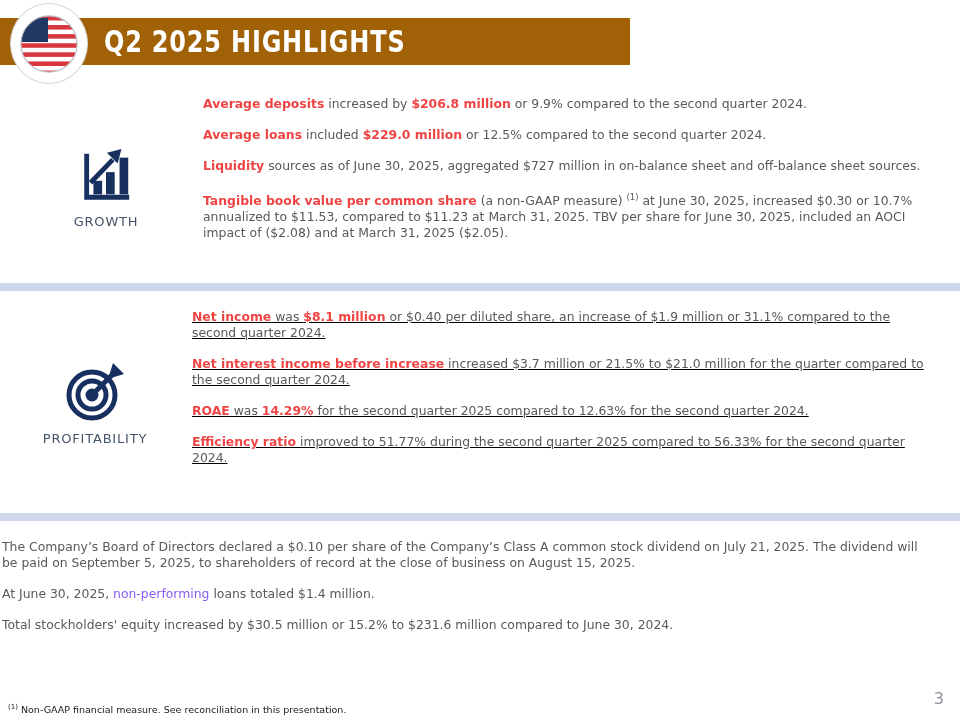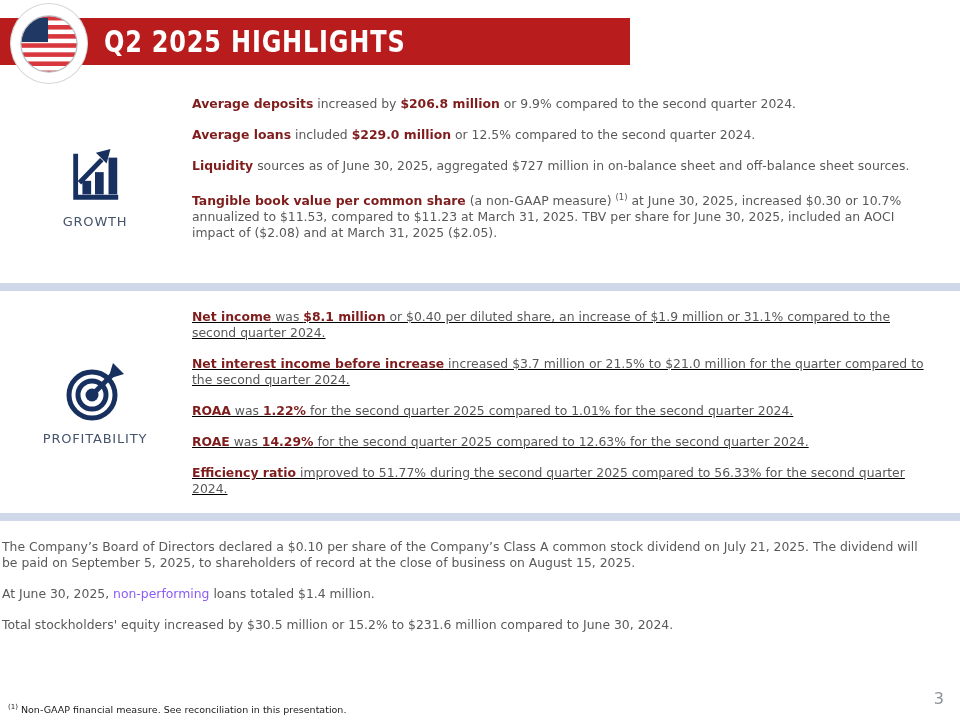--- a/index.html
+++ b/index.html
@@ -2,21 +2,21 @@
 <html><head>
 <meta charset="utf-8">
 <style>
   html,body{margin:0;padding:0;background:#ffffff;}
   .slide{
     position:relative;width:960px;height:720px;overflow:hidden;background:#ffffff;
     font-family:"DejaVu Sans","Liberation Sans",sans-serif;
   }
   
   .header-bar{
-    position:absolute;left:0;top:18px;width:630px;height:47px;background:#b91c1c;
+    position:absolute;left:0;top:18px;width:630px;height:47px;background:#a16207;
   }
   .header-title{
     position:absolute;left:104px;top:0;height:47px;display:flex;align-items:center;
     color:#ffffff;font-size:30px;font-weight:bold;letter-spacing:1px;
     transform:scaleX(0.8);transform-origin:left center;white-space:nowrap;
   }
   .logo-wrap{
     position:absolute;left:10px;top:3px;width:76px;height:79px;border-radius:50%;
     background:#ffffff;border:1px solid #d8d8d8;display:flex;align-items:center;justify-content:center;
   }
@@ -25,21 +25,21 @@
   .icon-col{
     width:190px;flex:none;display:flex;flex-direction:column;align-items:center;justify-content:center;
   }
   .sec-label{
     margin-top:9px;color:#44546a;font-size:13px;letter-spacing:0.8px;text-align:center;
     white-space:pre-line;line-height:16px;
   }
   .text-col{flex:1;padding:16px 36px 0 2px;}
   .p{margin:0 0 15px 0;font-size:12.4px;line-height:16px;color:#595959;}
   .seg{color:#595959;}
-  .seg.bn{color:#7f1d1d;font-weight:bold;}
+  .seg.bn{color:#ef4444;font-weight:bold;}
   .seg.nv{color:#8b5cf6;}
   .seg.sup{font-size:8.5px;vertical-align:super;}
   .divider{position:absolute;left:0;right:0;height:8px;background:#cfd8e9;}
   
   .footnote{
     position:absolute;left:8px;bottom:5px;font-size:9.5px;color:#1a1a1a;
   }
   .footnote .fsup{font-size:7px;vertical-align:super;}
   .page-number{
     position:absolute;right:16px;bottom:12px;font-size:16px;color:#8b9099;
@@ -70,21 +70,21 @@
         <rect x="0" y="40.6" width="64" height="4.7" fill="#d8373e"></rect>
         <rect x="0" y="50" width="64" height="4.7" fill="#d8373e"></rect>
         <rect x="0" y="59.4" width="64" height="4.7" fill="#d8373e"></rect>
         <rect x="2" y="5" width="29" height="25" fill="#1f3864"></rect>
       </g>
       <circle cx="32" cy="32" r="29" fill="none" stroke="#b9bcc2" stroke-width="1.2"></circle>
     </svg>
   </div>
 
   <div class="section" style="top:80px;height:203px;">
-    <div class="icon-col" style="padding-top:14px;">
+    <div class="icon-col" style="padding-top:14px;padding-left:11px;">
       <svg width="58" height="58" viewBox="0 0 60 60">
         <path d="M10 7 V52 H54" fill="none" stroke="#17305f" stroke-width="5"></path>
         <rect x="17" y="35" width="9" height="14" fill="#17305f"></rect>
         <rect x="30" y="26" width="9" height="23" fill="#17305f"></rect>
         <rect x="44" y="11" width="9" height="38" fill="#17305f"></rect>
         <line x1="14" y1="37" x2="37" y2="13" stroke="#17305f" stroke-width="5"></line>
         <polygon points="31,6 46,2 42,17" fill="#17305f"></polygon>
       </svg>
       <div class="sec-label">GROWTH</div>
     </div>
@@ -105,21 +105,20 @@
         <circle cx="27" cy="33" r="14" fill="none" stroke="#17305f" stroke-width="5"></circle>
         <circle cx="27" cy="33" r="6.5" fill="#17305f"></circle>
         <line x1="28" y1="32" x2="50" y2="10" stroke="#17305f" stroke-width="5"></line>
         <polygon points="44,14 48,1 59,12 46,16" fill="#17305f"></polygon>
       </svg>
       <div class="sec-label">PROFITABILITY</div>
     </div>
     <div class="text-col" style="padding-top:13px;text-decoration:underline;">
         <p class="p"><span class="seg bn">Net income</span><span class="seg "> was </span><span class="seg bn">$8.1 million</span><span class="seg "> or $0.40 per diluted share, an increase of $1.9 million or 31.1% compared to the second quarter 2024.</span></p>
         <p class="p"><span class="seg bn">Net interest income before increase</span><span class="seg "> increased $3.7 million or 21.5% to $21.0 million for the quarter compared to the second quarter 2024.</span></p>
-        <p class="p"><span class="seg bn">ROAA</span><span class="seg "> was </span><span class="seg bn">1.22%</span><span class="seg "> for the second quarter 2025 compared to 1.01% for the second quarter 2024.</span></p>
         <p class="p"><span class="seg bn">ROAE</span><span class="seg "> was </span><span class="seg bn">14.29%</span><span class="seg "> for the second quarter 2025 compared to 12.63% for the second quarter 2024.</span></p>
         <p class="p"><span class="seg bn">Efficiency ratio</span><span class="seg "> improved to 51.77% during the second quarter 2025 compared to 56.33% for the second quarter 2024.</span></p>
       </div>
   </div>
 
   <div class="divider" style="top:513px;"></div>
 
   <div class="section" style="top:523px;height:168px;">
     <div class="text-col">
         <p class="p"><span class="seg ">The Company’s Board of Directors declared a $0.10 per share of the Company’s Class A common stock dividend on July 21, 2025. The dividend will be paid on September 5, 2025, to shareholders of record at the close of business on August 15, 2025.</span></p>

